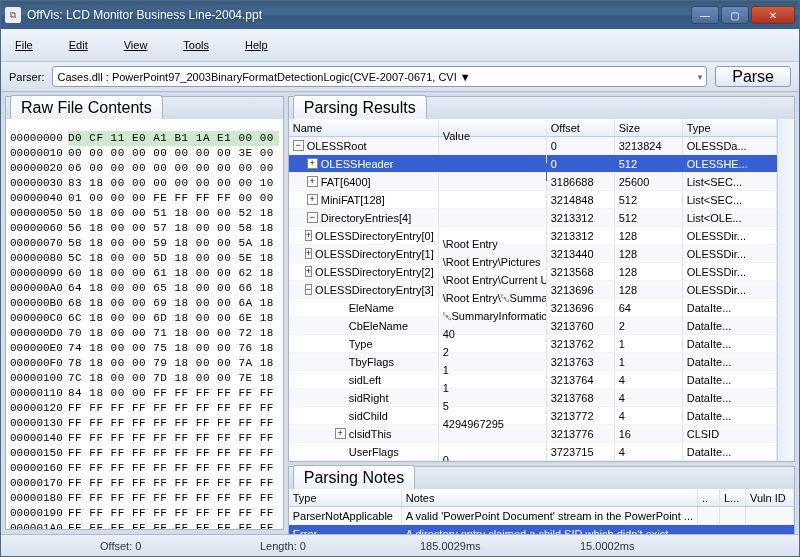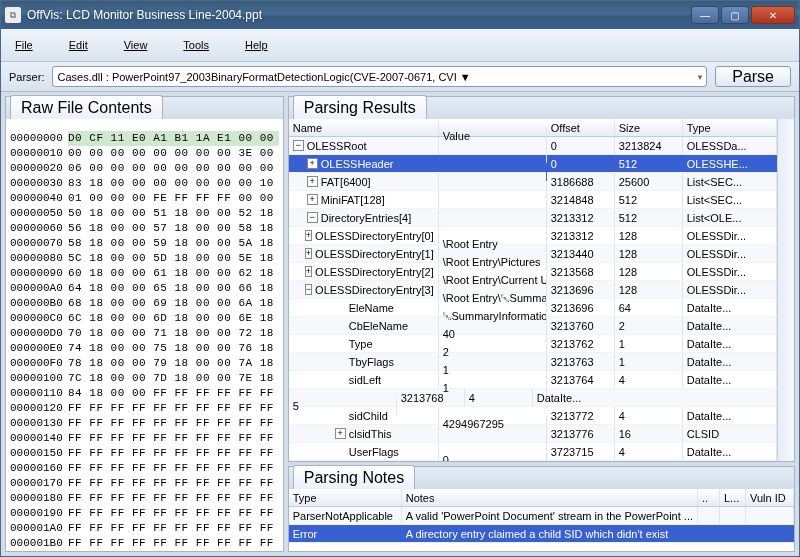--- a/index.html
+++ b/index.html
@@ -275,20 +275,27 @@
                     <span class="tree-indent"> </span>
                     <span class="tree-indent"></span>
                     <span>sidLeft</span>
                   </div>
                   <div class="col col-value">1</div>
                   <div class="col col-offset">3213764</div>
                   <div class="col col-size">4</div>
                   <div class="col col-type">DataIte...</div>
                 </div>
                 <div class="grid-row">
+                  <div class="col col-name">
+                    <span class="tree-indent"> </span>
+                    <span class="tree-indent"> </span>
+                    <span class="tree-indent"> </span>
+                    <span class="tree-indent"></span>
+                    <span>sidRight</span>
+                  </div>
                   <div class="col col-value">5</div>
                   <div class="col col-offset">3213768</div>
                   <div class="col col-size">4</div>
                   <div class="col col-type">DataIte...</div>
                 </div>
                 <div class="grid-row">
                   <div class="col col-name">
                     <span class="tree-indent"> </span>
                     <span class="tree-indent"> </span>
                     <span class="tree-indent"> </span>
@@ -358,13 +365,19 @@
                 <div class="col col-n1"></div>
                 <div class="col col-n2"></div>
                 <div class="col col-n3"></div>
               </div>
             </div>
         </div>
       </div>
     </div>
   </div>
 
+  <div class="statusbar">
+    <span class="cell">Offset: 0</span>
+    <span class="cell">Length: 0</span>
+    <span class="cell">185.0029ms</span>
+    <span class="cell">15.0002ms</span>
+  </div>
 </div>
 
 </body></html>

